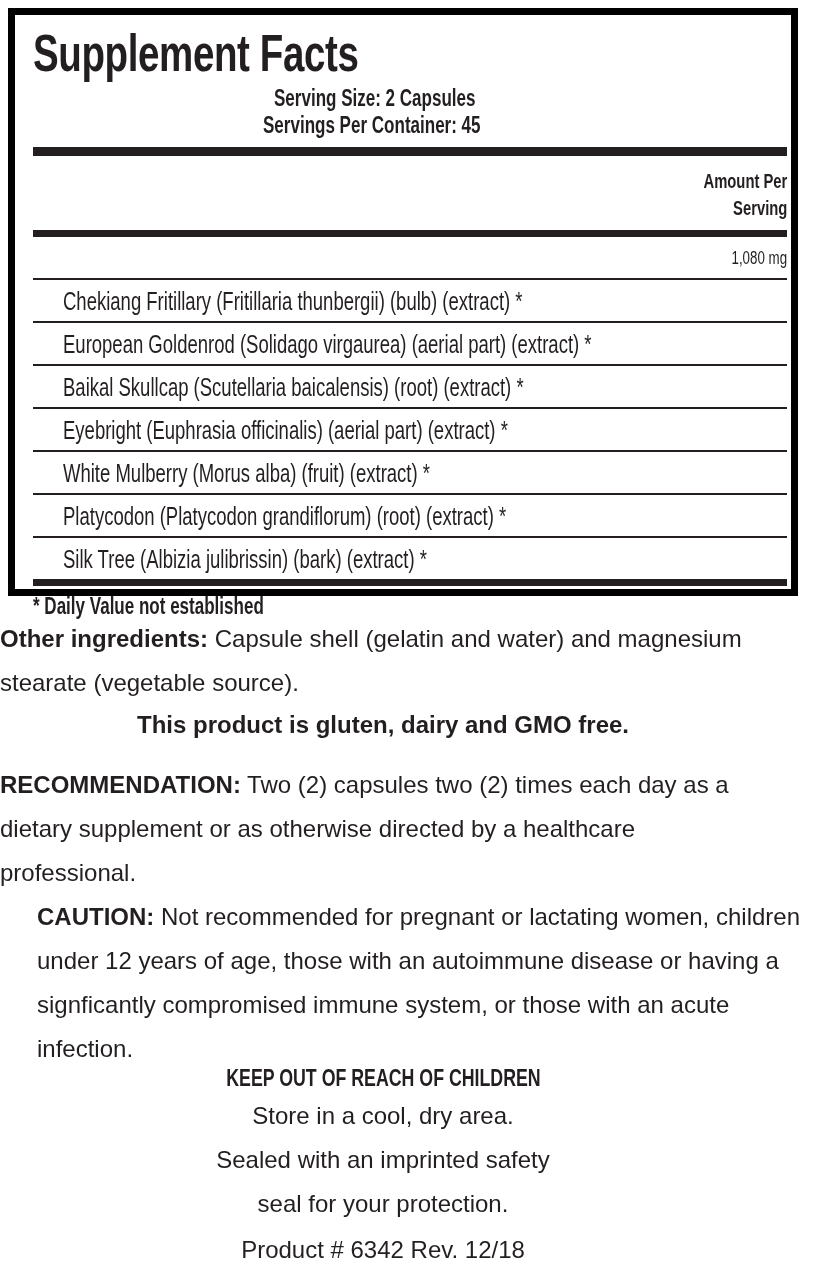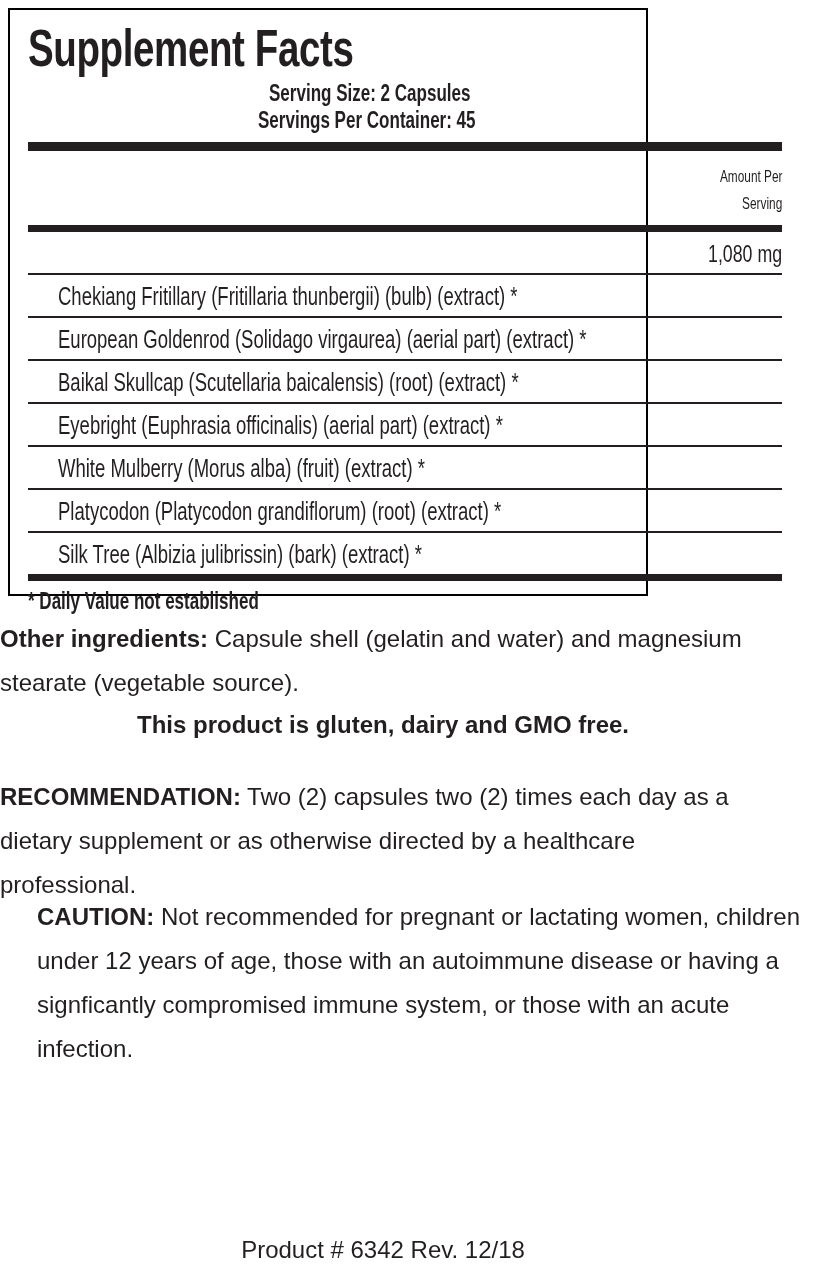--- a/index.html
+++ b/index.html
@@ -39,23 +39,23 @@
     transform-origin: center center;
     display: inline-block;
     white-space: nowrap;
   }
 
   
   .sf-box {
     position: absolute;
     left: 8px;
     top: 8px;
-    width: 640px;
+    width: 790px;
     height: 588px;
-    border: 2px solid #000000;
+    border: 7px solid #000000;
     box-sizing: border-box;
   }
   .sf-inner {
     position: absolute;
     left: 18px;
     top: 10px;
     width: 754px;
   }
 
   .sf-title {
@@ -83,22 +83,22 @@
     height: 7px;
     background: #231f20;
   }
   .rule-thin {
     height: 2px;
     background: #231f20;
   }
 
   .amt-head {
     text-align: right;
-    font-weight: normal;
-    font-size: 16px;
+    font-weight: bold;
+    font-size: 20px;
     line-height: 27px;
     padding: 12px 0 8px 0;
   }
 
   .row {
     position: relative;
     height: 41px;
   }
   .row .cell-name {
     position: absolute;
@@ -107,21 +107,21 @@
     font-size: 25px;
     line-height: 29px;
   }
   .row .cell-name.indent {
     left: 30px;
   }
   .row .cell-amt {
     position: absolute;
     right: 0;
     top: 7px;
-    font-size: 24px;
+    font-size: 18px;
     line-height: 29px;
     text-align: right;
   }
 
   .footnote {
     font-weight: bold;
     font-size: 23px;
     line-height: 27px;
     padding-top: 7px;
   }
@@ -227,30 +227,36 @@
       <b>Other ingredients:</b><span> Capsule shell (gelatin and water) and magnesium stearate (vegetable source).</span>
     </div>
   </div>
 
   <div class="body-text blk" style="top: 703px;">
     <div class="ptext center">
       <b>This product is gluten, dairy and GMO free.</b>
     </div>
   </div>
 
-  <div class="body-text blk" style="top: 763px; margin-top: 12px;">
+  <div class="body-text blk" style="top: 763px;">
     <div class="ptext">
       <b>RECOMMENDATION:</b><span> Two (2) capsules two (2) times each day as a dietary supplement or as otherwise directed by a healthcare professional.</span>
     </div>
   </div>
 
   <div class="body-text blk" style="top: 895px; padding-left: 37px;">
     <div class="ptext">
       <b>CAUTION:</b><span> Not recommended for pregnant or lactating women, children under 12 years of age, those with an autoimmune disease or having a signficantly compromised immune system, or those with an acute infection.</span>
     </div>
   </div>
 
+  <div class="body-text blk" style="top: 1061px;">
+    <div class="kids-head"><span class="cond-c">KEEP OUT OF REACH OF CHILDREN</span></div>
+    <div class="ptext center">Store in a cool, dry area.</div>
+    <div class="ptext center">Sealed with an imprinted safety</div>
+    <div class="ptext center">seal for your protection.</div>
+  </div>
 
   <div class="body-text blk" style="top: 1228px;">
     <div class="ptext center">Product # 6342  Rev. 12/18</div>
   </div>
 
 </div>
 
 </body></html>

